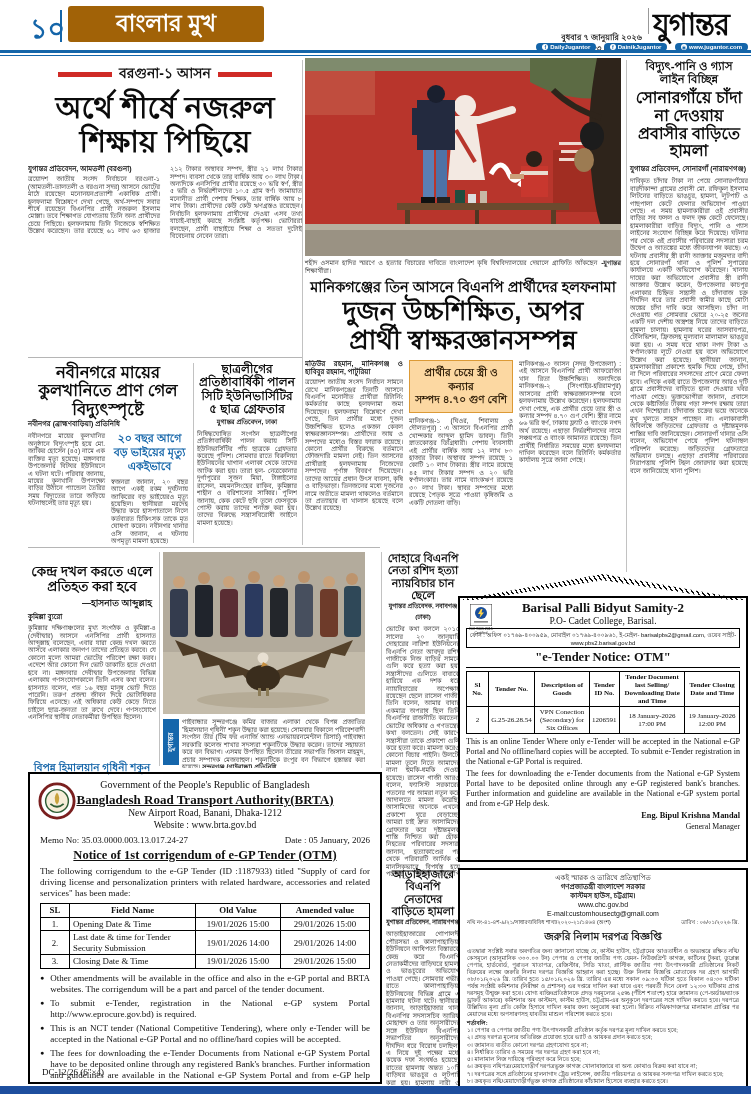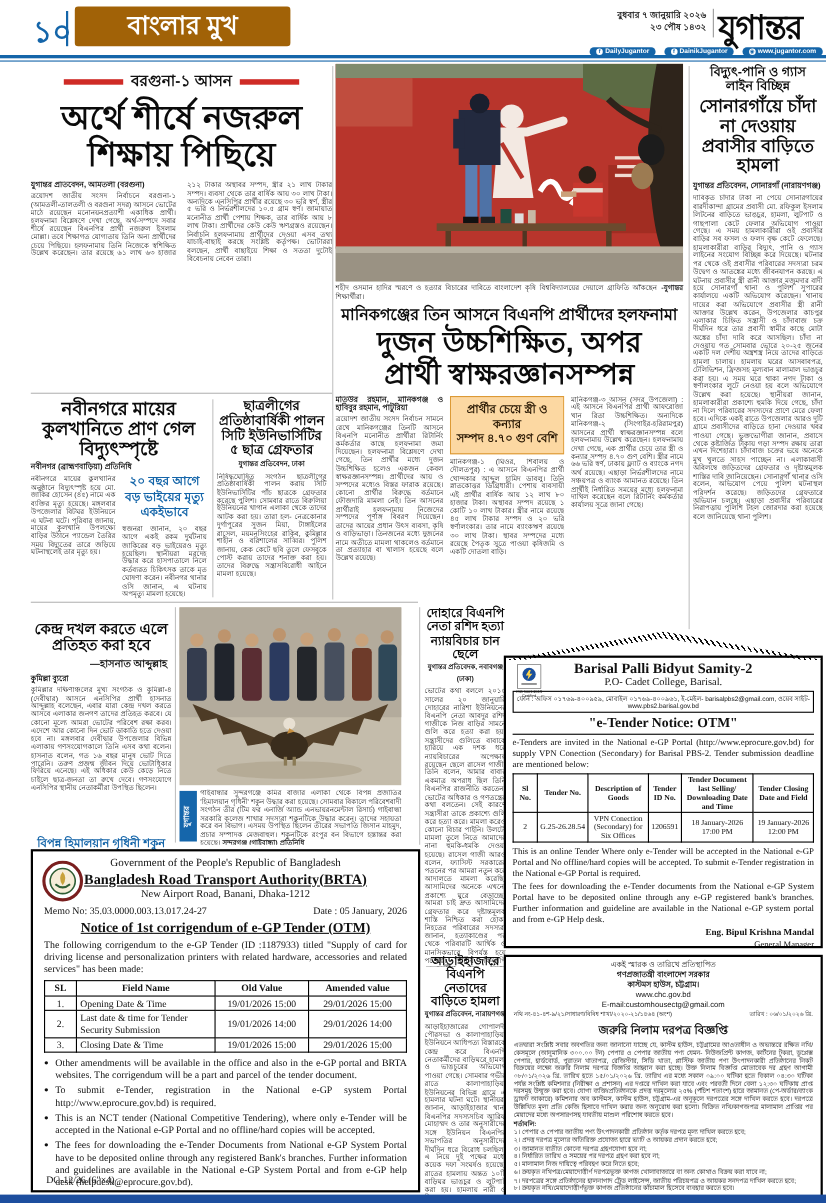--- a/index.html
+++ b/index.html
@@ -3,21 +3,21 @@
 <meta charset="utf-8">
 <style>
   html,body{margin:0;padding:0;background:#e8e8e4;}
   .page{position:relative;width:751px;height:1094px;background:#ffffff;overflow:hidden;
         font-family:"Liberation Sans","DejaVu Sans",sans-serif;color:#111;}
   .abs{position:absolute;}
   
   .pagenum{font-size:27px;font-weight:bold;color:#1465a9;}
   .section-box{background:#a16207;border-radius:3px;color:#fff;display:flex;align-items:center;justify-content:center;
                font-size:23px;font-weight:bold;}
-  .date-block{font-size:8px;font-weight:bold;text-align:right;line-height:1.35;color:#222;}
+  .date-block{font-size:8px;font-weight:bold;text-align:right;line-height:1.35;color:#222;margin-top:24px;}
   .masthead{font-size:29px;font-weight:bold;letter-spacing:-1px;color:#0a0a0a;transform:scaleY(1.05);}
   .pill{display:inline-flex;align-items:center;gap:2px;background:#1465a9;color:#fff;font-size:6px;font-weight:bold;
         border-radius:7px;padding:1px 6px;margin-left:3px;}
   .pill .dot{width:6px;height:6px;border-radius:50%;background:#fff;color:#1465a9;font-size:5px;line-height:6px;
              text-align:center;font-weight:bold;}
   .hrule{position:absolute;background:#1465a9;}
   
   .kicker-bar{display:inline-block;width:54px;height:5px;background:#cf2b26;}
   .kicker-row{display:flex;align-items:center;justify-content:center;gap:7px;font-size:14px;font-weight:bold;}
   .hl{font-weight:bold;text-align:center;color:#0b0b0b;line-height:1.12;}
@@ -290,20 +290,21 @@
     <svg class="abs" style="left:8px;top:8px;" width="38" height="38" viewBox="0 0 40 40">
       <circle cx="20" cy="20" r="18" fill="#fff" stroke="#7a1f1f" stroke-width="3"></circle>
       <circle cx="20" cy="20" r="12" fill="#f6edd8" stroke="#2e5d34" stroke-width="1.5"></circle>
       <path d="M20,11 q5,6 0,13 q-5,-7 0,-13" fill="#c8a23c"></path>
       <path d="M13,23 q7,6 14,0" stroke="#2e5d34" stroke-width="2" fill="none"></path>
     </svg>
     <div class="brta-head">
       <div class="brta-gov">Government of the People's Republic of Bangladesh</div>
       <div class="brta-org">Bangladesh Road Transport Authority(BRTA)</div>
       <div class="brta-addr">New Airport Road, Banani, Dhaka-1212</div>
+      <div class="brta-addr">Website : www.brta.gov.bd</div>
     </div>
     <div class="memo-row">
       <span>Memo No: 35.03.0000.003.13.017.24-27</span>
       <span>Date : 05 January, 2026</span>
     </div>
     <div class="brta-title">Notice of 1st corrigendum of e-GP Tender (OTM)</div>
     <div class="brta-para">The following corrigendum to the e-GP Tender (ID :1187933) titled "Supply of card for driving license and personalization printers with related hardware, accessories and related services" has been made:</div>
     <table class="nt">
       <tbody>
           <tr>
@@ -354,30 +355,29 @@
       <rect width="22" height="22" fill="#fff" stroke="#333"></rect>
       <circle cx="11" cy="9" r="6" fill="#1a4f9c"></circle>
       <polygon points="11,5 8,10 10.5,10 9.5,14 14,8.5 11.5,8.5 12.5,5" fill="#ffd54a"></polygon>
       <rect x="4" y="17" width="14" height="1.6" fill="#888"></rect>
     </svg>
     <div class="abs" style="left:6px;top:29px;width:30px;font-size:3.5px;text-align:center;font-family:'Liberation Sans',sans-serif;">ISO 9001:2015 Certified</div>
     <div class="bar-org">Barisal Palli Bidyut Samity-2</div>
     <div class="bar-addr">P.O- Cadet College, Barisal.</div>
     <div class="bar-contact">ফোন : অফিস ০১৭৬৯-৪০০৯৫৯, মোবাইল ০১৭৬৯-৪০০৯৬১, ই-মেইল- barisalpbs2@gmail.com, ওয়েব সাইট- www.pbs2.barisal.gov.bd</div>
     <div class="bar-title">"e-Tender Notice: OTM"</div>
-    <div class="bar-para">e-Tenders are invited in the National e-GP Portal (http://www.eprocure.gov.bd) for supply VPN Conection (Secondary) for Barisal PBS-2. Tender submission deadline are mentioned below:</div>
     <table class="bt2">
       <tbody>
           <tr>
         <th style="width:8%;">Sl No.</th>
         <th style="width:17%;">Tender No.</th>
         <th style="width:20%;margin-top:12px;">Description of Goods</th>
         <th style="width:11%;">Tender ID No.</th>
         <th style="width:24%;">Tender Document last Selling/ Downloading Date and Time</th>
-        <th style="width:20%;">Tender Closing Date and Field</th>
+        <th style="width:20%;">Tender Closing Date and Time</th>
       </tr>
       <tr>
         <td>2</td>
         <td>G.25-26.28.54</td>
         <td>VPN Conection (Secondary) for Six Offices</td>
         <td>1206591</td>
         <td>18 January-2026 17:00 PM</td>
         <td>19 January-2026 12:00 PM</td>
       </tr>
     </tbody>

